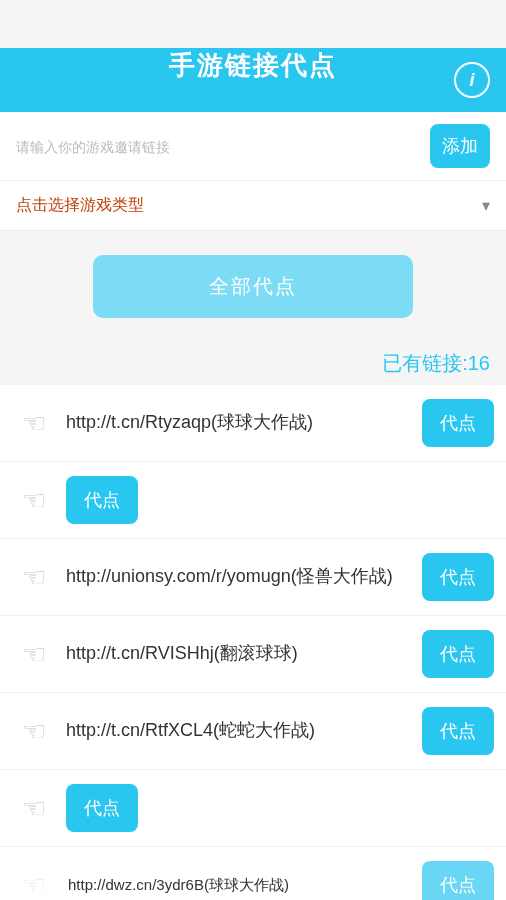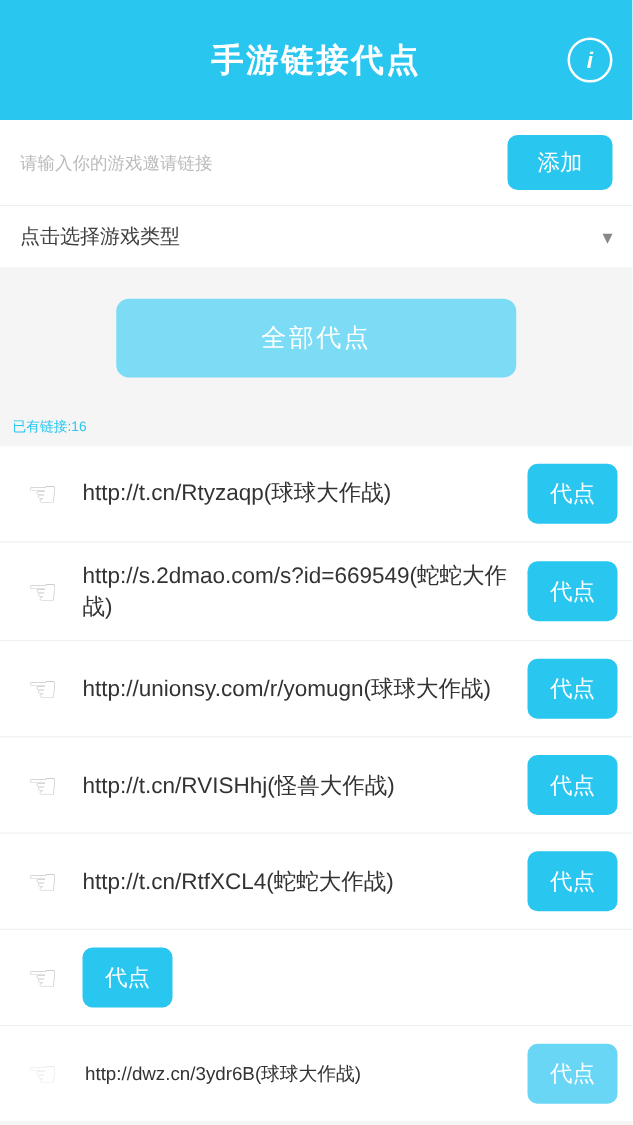--- a/index.html
+++ b/index.html
@@ -13,25 +13,25 @@
       height: 900px;
       font-family: 'Microsoft YaHei', 'PingFang SC', sans-serif;
       background: #f5f5f5;
       overflow: hidden;
       position: relative;
     }
 
     
     .header {
       background: #29c6f0;
-      height: 96px;
-      display: flex;
-      align-items: center;
+      height: 64px;
+      display: flex;
       justify-content: center;
       position: relative;
+      margin-top: 48px;
     }
 
     .header-title {
       color: white;
       font-size: 26px;
       font-weight: bold;
       letter-spacing: 2px;
     }
 
     .info-btn {
@@ -76,40 +76,40 @@
     .url-input::placeholder {
       color: #bbb;
       font-size: 14px;
     }
 
     .add-btn {
       background: #29c6f0;
       color: white;
       border: none;
       border-radius: 8px;
-      padding: 10px 24px;
+      padding: 10px 12px;
       font-size: 18px;
       cursor: pointer;
       white-space: nowrap;
     }
 
     
     .dropdown-area {
       background: white;
       padding: 14px 16px;
       display: flex;
       align-items: center;
       justify-content: space-between;
       border-bottom: 1px solid #eee;
       cursor: pointer;
     }
 
     .dropdown-label {
       font-size: 16px;
-      color: #404040;
+      color: #c2410c;
     }
 
     .dropdown-arrow {
       color: #888;
       font-size: 16px;
     }
 
     
     .tab-area {
       background: #f5f5f5;
@@ -127,23 +127,24 @@
       font-size: 20px;
       cursor: pointer;
       width: 100%;
       max-width: 320px;
       letter-spacing: 2px;
     }
 
     
     .count-label {
       padding: 8px 16px 8px 10px;
-      font-size: 11px;
+      font-size: 20px;
       color: #29c6f0;
       background: #f5f5f5;
+      text-align: right;
     }
 
     
     .list-area {
       background: white;
     }
 
     .list-item {
       display: flex;
       align-items: center;
@@ -246,33 +247,32 @@
 <div class="list-area">
 
   <div class="list-item">
     <div class="hand-icon">☜</div>
     <span class="link-text">http://t.cn/Rtyzaqp(球球大作战)</span>
     <button class="delegate-btn">代点</button>
   </div>
 
   <div class="list-item">
     <div class="hand-icon">☜</div>
-    <span class="link-text">http://s.2dmao.com/s?id=669549(蛇蛇大作战)</span>
-    <button class="delegate-btn">代点</button>
-  </div>
-
-  <div class="list-item">
-    <div class="hand-icon">☜</div>
-    <span class="link-text">http://unionsy.com/r/yomugn(球球大作战)</span>
-    <button class="delegate-btn">代点</button>
-  </div>
-
-  <div class="list-item">
-    <div class="hand-icon">☜</div>
-    <span class="link-text">http://t.cn/RVISHhj(怪兽大作战)</span>
+    <button class="delegate-btn">代点</button>
+  </div>
+
+  <div class="list-item">
+    <div class="hand-icon">☜</div>
+    <span class="link-text">http://unionsy.com/r/yomugn(怪兽大作战)</span>
+    <button class="delegate-btn">代点</button>
+  </div>
+
+  <div class="list-item">
+    <div class="hand-icon">☜</div>
+    <span class="link-text">http://t.cn/RVISHhj(翻滚球球)</span>
     <button class="delegate-btn">代点</button>
   </div>
 
   <div class="list-item">
     <div class="hand-icon">☜</div>
     <span class="link-text">http://t.cn/RtfXCL4(蛇蛇大作战)</span>
     <button class="delegate-btn">代点</button>
   </div>
 
   <div class="list-item">

